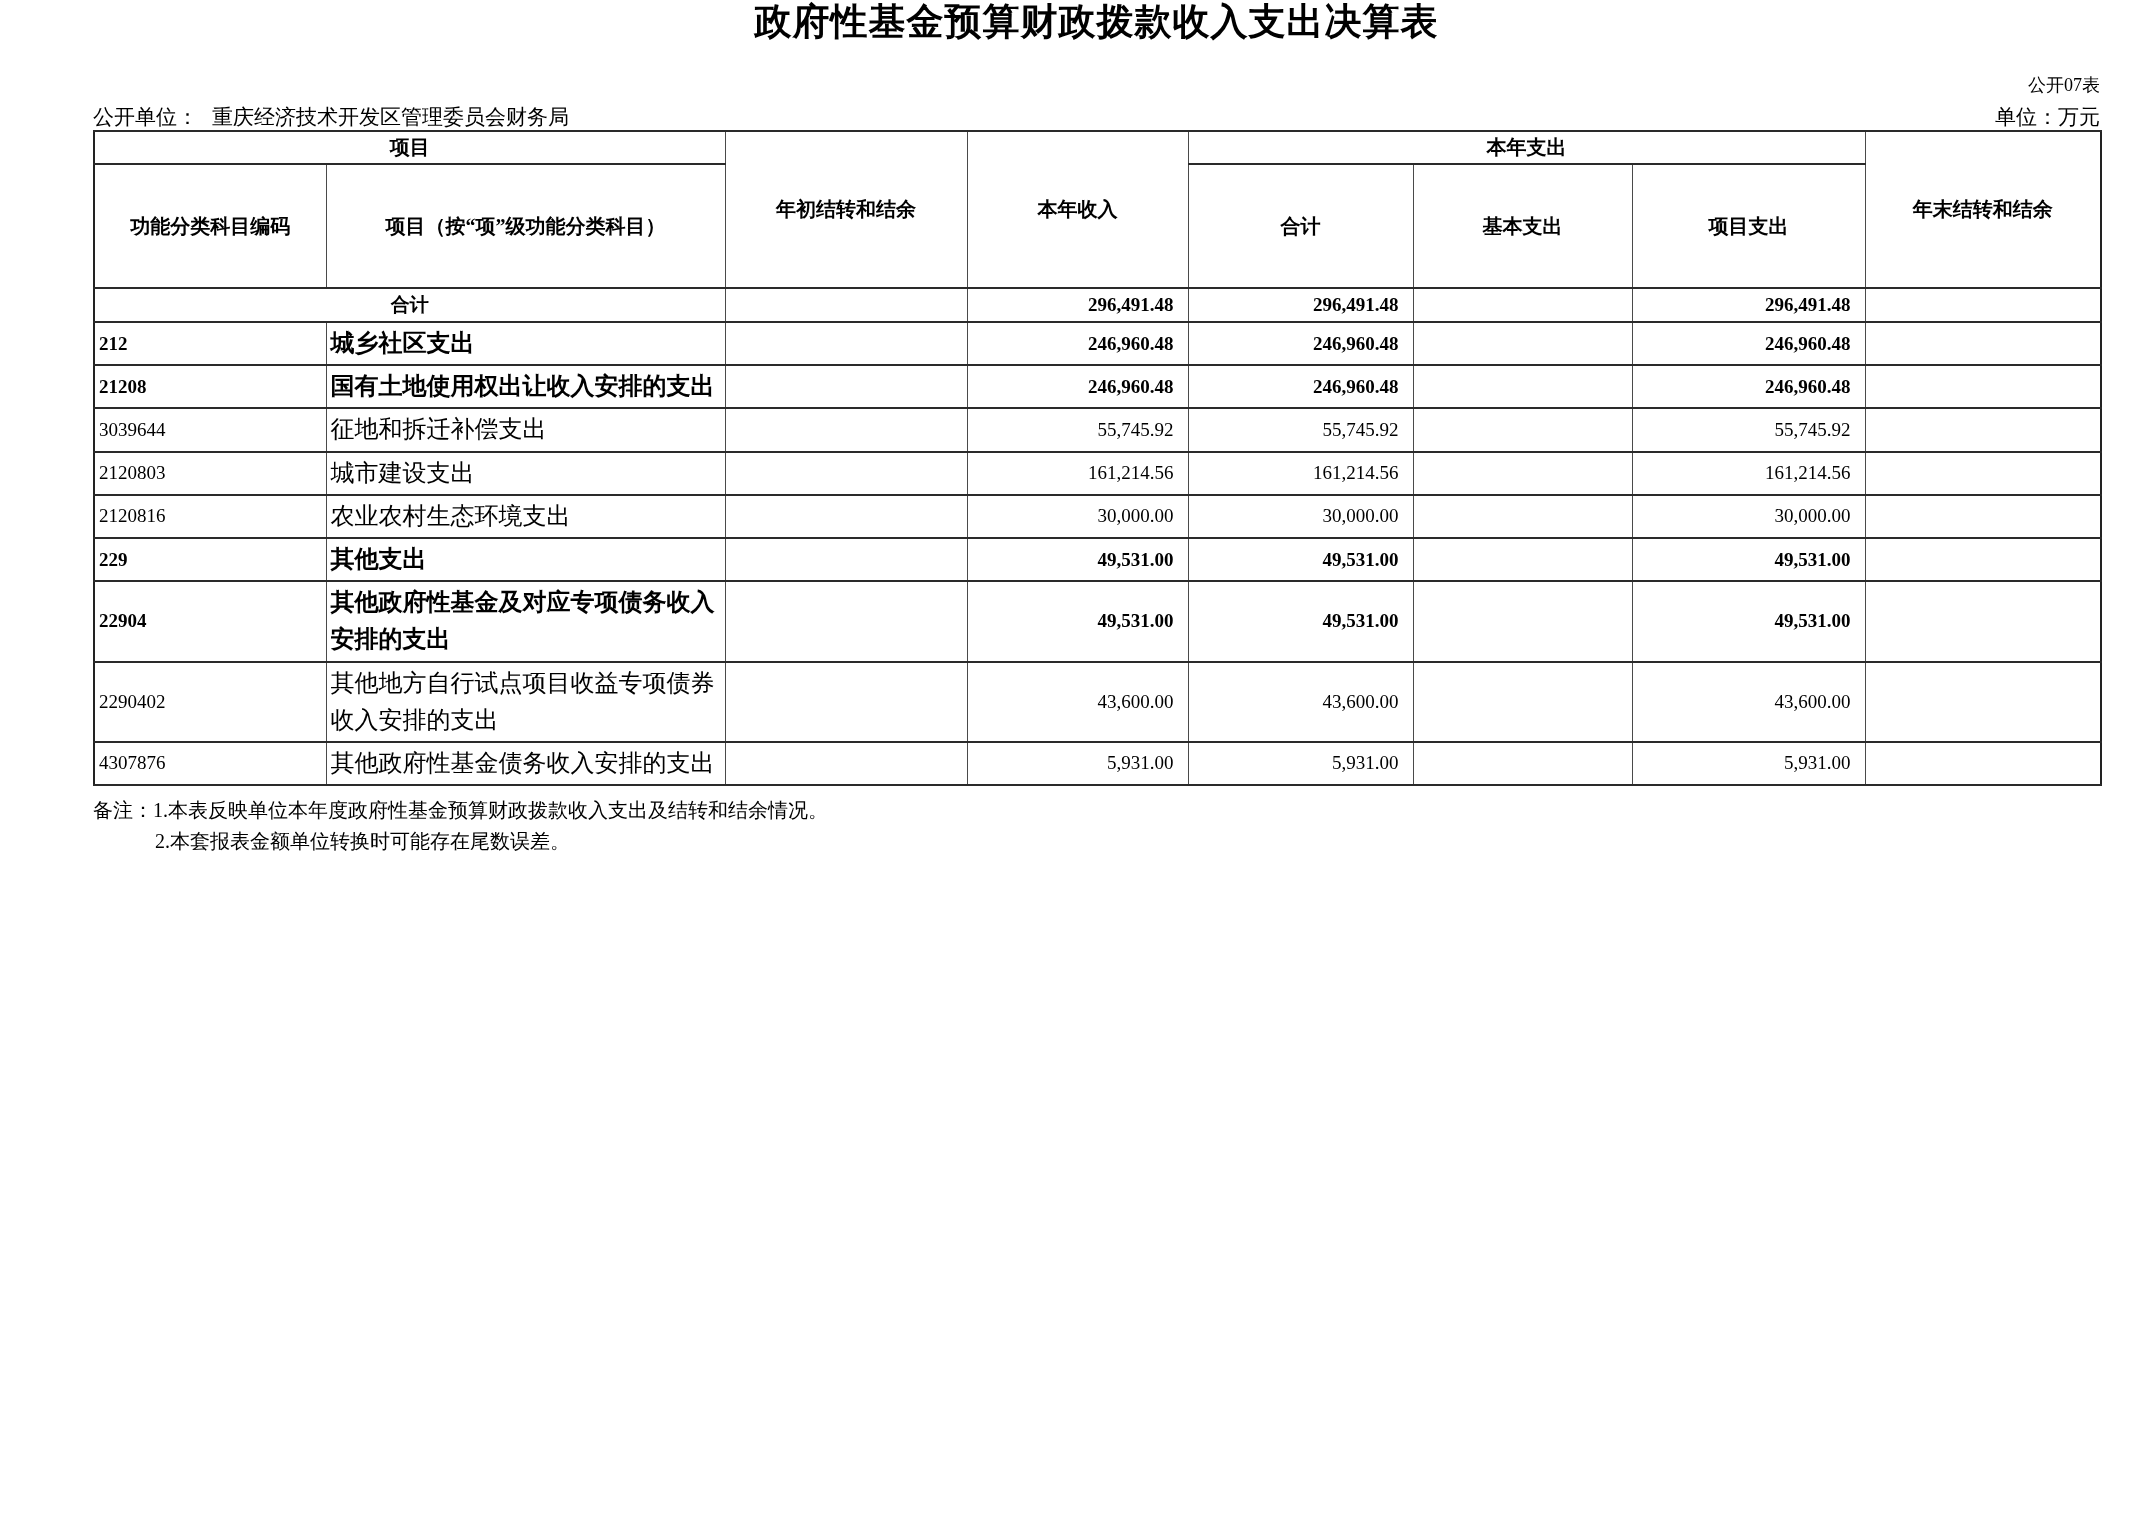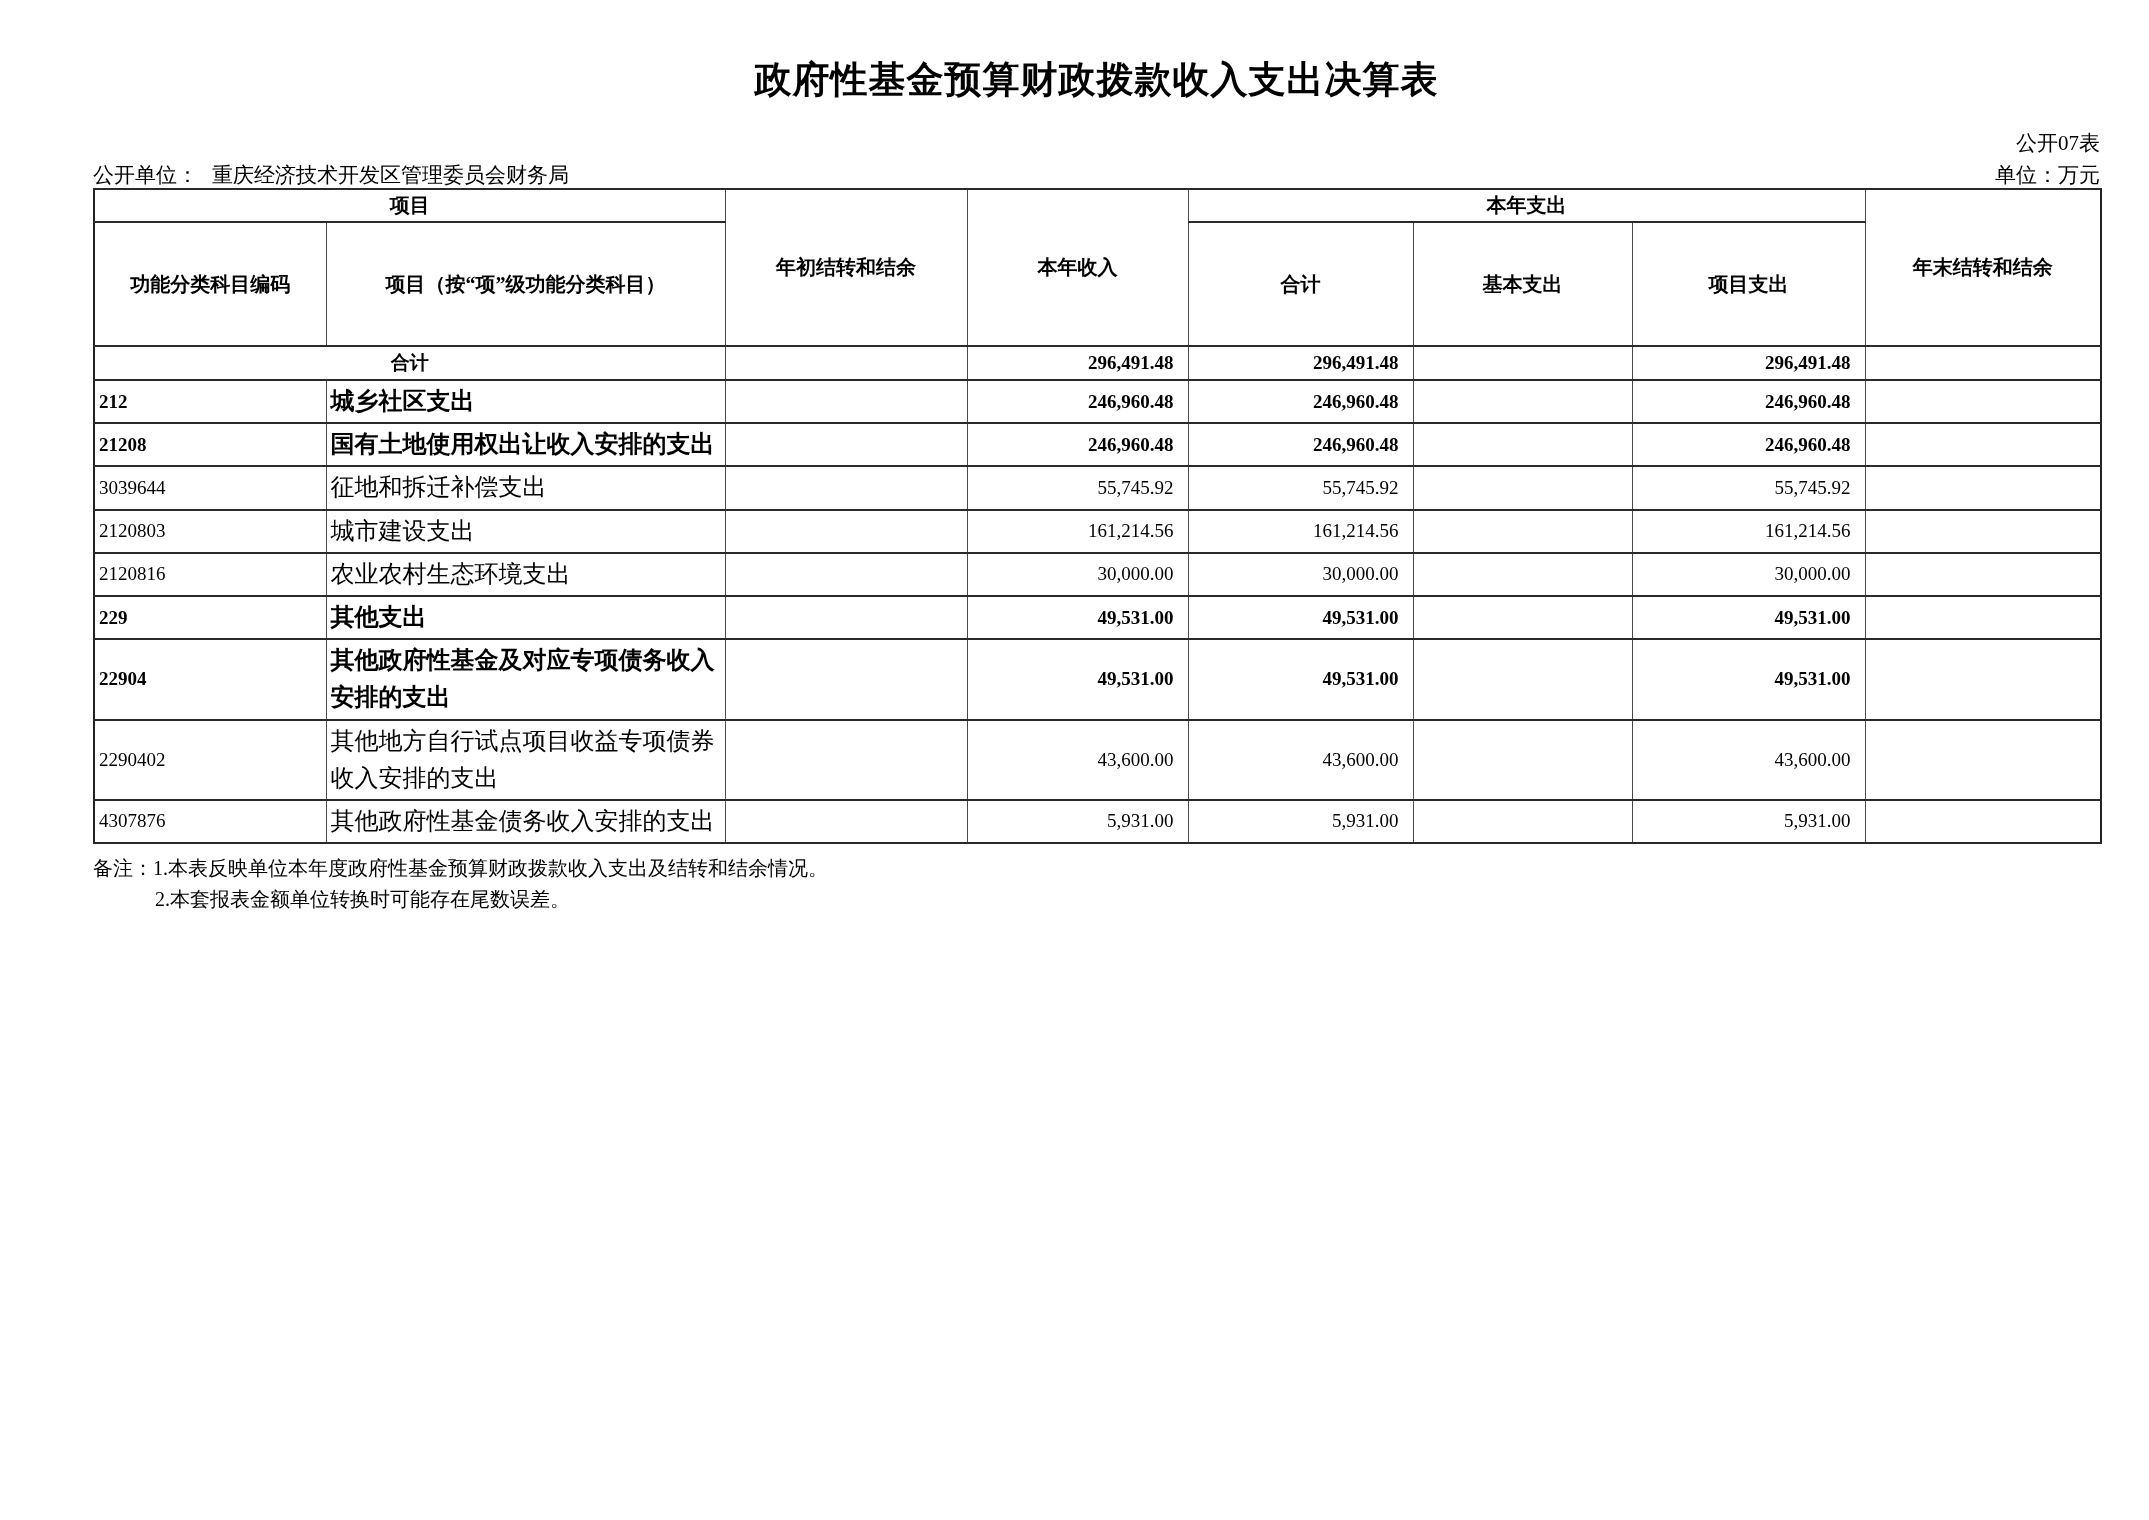--- a/index.html
+++ b/index.html
@@ -11,32 +11,31 @@
     width: 2149px;
     height: 1520px;
     font-family: "Liberation Serif", "DejaVu Serif", serif;
     color: #000000;
     position: relative;
     overflow: hidden;
   }
   .sheet {
     margin-left: 93px;
     width: 2007px;
-    padding-top: 58px;
   }
   .doc-title {
     text-align: center;
     font-size: 37px;
     font-weight: 700;
     letter-spacing: 1px;
     line-height: 44px;
   }
   .doc-code {
     text-align: right;
-    font-size: 21px;
+    font-size: 18px;
     margin-top: 28px;
     line-height: 26px;
   }
   .meta-row {
     display: flex;
     justify-content: space-between;
     align-items: flex-end;
     font-size: 21px;
     line-height: 26px;
     margin-top: 6px;

